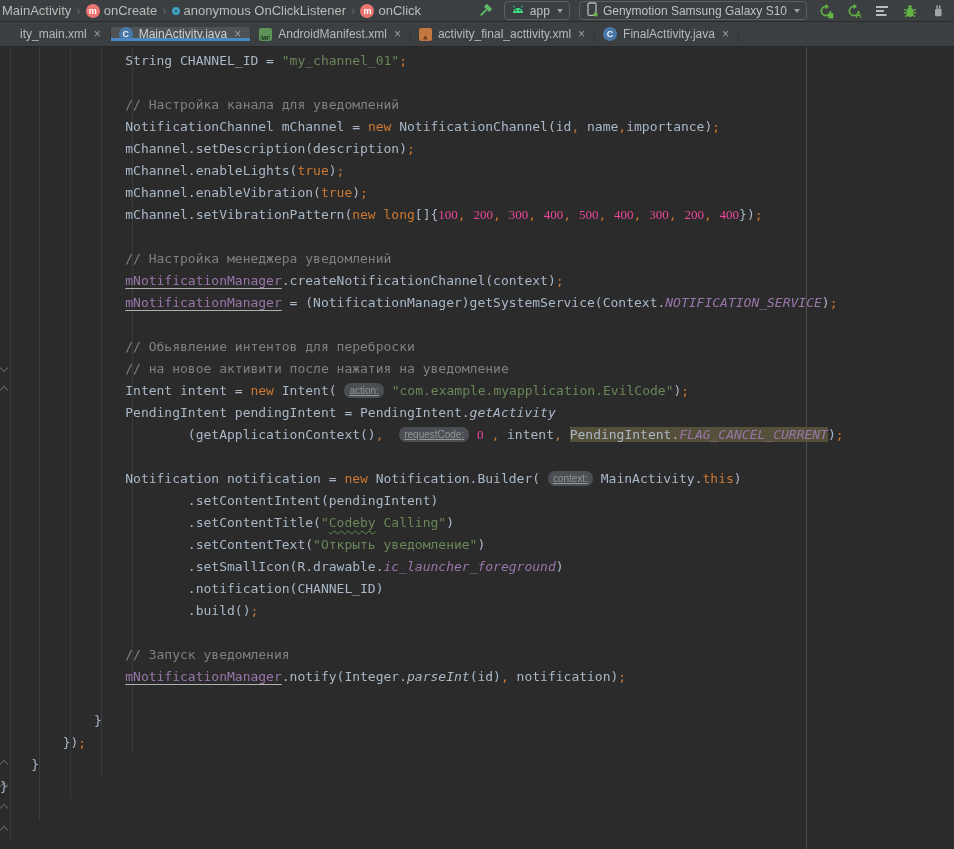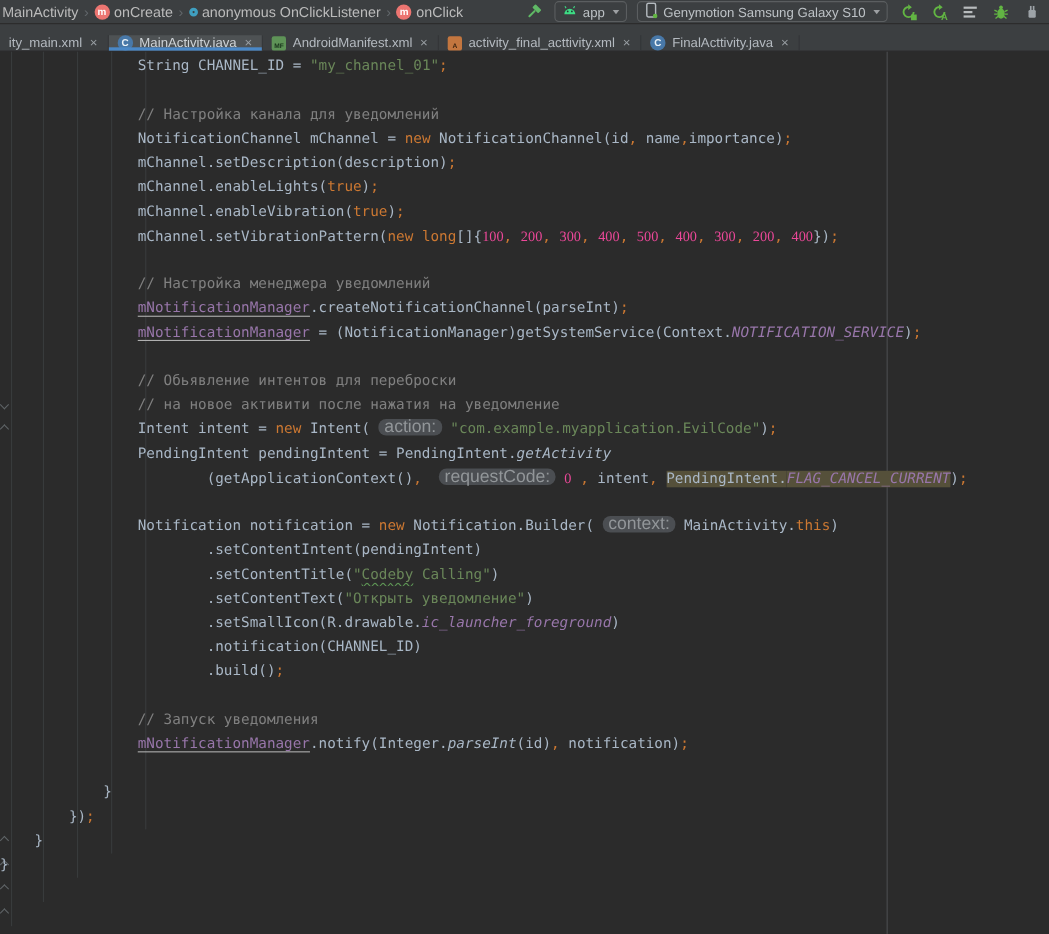--- a/index.html
+++ b/index.html
@@ -18,21 +18,21 @@
   .bc-ic.ring{background:transparent;border:3px solid #3f9fc0;width:8px;height:8px;}
   .tb-right{margin-left:auto;display:flex;align-items:center;gap:9px;}
   .tb-btn{width:20px;height:18px;display:inline-flex;align-items:center;justify-content:center;}
   .combo{height:19px;border:1px solid #5b5e60;border-radius:4px;display:flex;align-items:center;
          gap:5px;padding:0 6px;color:#bdc2c6;font-size:12px;white-space:nowrap;}
   .caret{width:0;height:0;border-left:3.5px solid transparent;border-right:3.5px solid transparent;
          border-top:4px solid #9da0a3;margin-left:2px;}
   .acts{display:flex;align-items:center;gap:8px;}
 
   
-  .tabs{height:25px;background:#3c3f41;display:flex;align-items:flex-end;border-bottom:1px solid #282828;}
+  .tabs{height:25px;background:#3c3f41;display:flex;align-items:center;border-bottom:1px solid #282828;padding-left:12px;}
   .tab{display:flex;align-items:center;gap:6px;padding:0 8px;font-size:12px;color:#b4bac0;
        border-right:1px solid #333638;position:relative;white-space:nowrap;cursor:default;}
   .tab.active{background:#4e5254;color:#ced3d7;}
   .tab.active::after{content:"";position:absolute;left:0;right:0;bottom:0;height:3px;background:#4a88c7;}
   .tab .x{color:#9aa0a5;font-size:12px;line-height:1;padding:0 1px;}
   .ticon{width:14px;height:14px;display:inline-flex;align-items:center;justify-content:center;
          font-weight:bold;border-radius:50%;flex:0 0 auto;}
   .tc-class{background:#4878a8;color:#eaf2f8;font-size:9px;}
   .ficon{width:13px;height:13px;border-radius:2px;display:inline-flex;align-items:flex-end;
          justify-content:center;font-size:6px;font-weight:bold;flex:0 0 auto;}
@@ -52,22 +52,22 @@
   .seg.punc{color:#cc7832;}
   .seg.str{color:#6a8759;}
   .seg.num{color:#ec4899;font-family:Liberation Serif, serif;}
   .seg.cmt{color:#808080;}
   .seg.const{color:#9876aa;font-style:italic;}
   .seg.field{color:#9876aa;text-decoration:underline;text-decoration-color:#b0b0b0;text-underline-offset:3px;}
   .seg.stat{color:#a9b7c6;font-style:italic;}
   .seg.typo{text-decoration:underline wavy #5d9554;text-decoration-thickness:1px;text-underline-offset:3px;}
   .seg.hlbg{background:#55503a;}
   .seg.hint{display:inline-block;background:#4b4e52;color:#929699;border-radius:7px;
-            font-family:"Liberation Sans",sans-serif;font-size:16px;line-height:15px;
-            padding:0 5px;vertical-align:1px;}
+            font-family:"Liberation Sans",sans-serif;font-size:10px;line-height:15px;
+            padding:0 5px;vertical-align:1px;text-decoration:underline;}
   .chev{position:absolute;left:1px;width:6px;height:6px;
         border-right:1.6px solid #5f6467;border-bottom:1.6px solid #5f6467;}
   .chev.down{transform:rotate(45deg);}
   .chev.up{transform:rotate(-135deg);}
 </style>
 </head>
 <body>
 
 <div class="toolbar">
   <div class="bc" id="breadcrumbs">
@@ -204,21 +204,21 @@
       <div class="line"><span>                </span><span class="seg p">String CHANNEL_ID = </span><span class="seg str">"my_channel_01"</span><span class="seg punc">;</span></div>
       <div class="line"><span></span></div>
       <div class="line"><span>                </span><span class="seg cmt">// Настройка канала для уведомлений</span></div>
       <div class="line"><span>                </span><span class="seg p">NotificationChannel mChannel = </span><span class="seg kw">new</span><span class="seg p"> NotificationChannel(id</span><span class="seg punc">,</span><span class="seg p"> name</span><span class="seg punc">,</span><span class="seg p">importance)</span><span class="seg punc">;</span></div>
       <div class="line"><span>                </span><span class="seg p">mChannel.setDescription(description)</span><span class="seg punc">;</span></div>
       <div class="line"><span>                </span><span class="seg p">mChannel.enableLights(</span><span class="seg kw">true</span><span class="seg p">)</span><span class="seg punc">;</span></div>
       <div class="line"><span>                </span><span class="seg p">mChannel.enableVibration(</span><span class="seg kw">true</span><span class="seg p">)</span><span class="seg punc">;</span></div>
       <div class="line"><span>                </span><span class="seg p">mChannel.setVibrationPattern(</span><span class="seg kw">new</span><span class="seg p"> </span><span class="seg kw">long</span><span class="seg p">[]{</span><span class="seg num">100</span><span class="seg punc">, </span><span class="seg num">200</span><span class="seg punc">, </span><span class="seg num">300</span><span class="seg punc">, </span><span class="seg num">400</span><span class="seg punc">, </span><span class="seg num">500</span><span class="seg punc">, </span><span class="seg num">400</span><span class="seg punc">, </span><span class="seg num">300</span><span class="seg punc">, </span><span class="seg num">200</span><span class="seg punc">, </span><span class="seg num">400</span><span class="seg p">})</span><span class="seg punc">;</span></div>
       <div class="line"><span></span></div>
       <div class="line"><span>                </span><span class="seg cmt">// Настройка менеджера уведомлений</span></div>
-      <div class="line"><span>                </span><span class="seg field">mNotificationManager</span><span class="seg p">.createNotificationChannel(parseInt)</span><span class="seg punc">;</span></div>
+      <div class="line"><span>                </span><span class="seg field">mNotificationManager</span><span class="seg p">.createNotificationChannel(context)</span><span class="seg punc">;</span></div>
       <div class="line"><span>                </span><span class="seg field">mNotificationManager</span><span class="seg p"> = (NotificationManager)getSystemService(Context.</span><span class="seg const">NOTIFICATION_SERVICE</span><span class="seg p">)</span><span class="seg punc">;</span></div>
       <div class="line"><span></span></div>
       <div class="line"><span>                </span><span class="seg cmt">// Обьявление интентов для переброски</span></div>
       <div class="line"><span>                </span><span class="seg cmt">// на новое активити после нажатия на уведомление</span></div>
       <div class="line"><span>                </span><span class="seg p">Intent intent = </span><span class="seg kw">new</span><span class="seg p"> Intent( </span><span class="seg hint">action:</span><span class="seg p"> </span><span class="seg str">"com.example.myapplication.EvilCode"</span><span class="seg p">)</span><span class="seg punc">;</span></div>
       <div class="line"><span>                </span><span class="seg p">PendingIntent pendingIntent = PendingIntent.</span><span class="seg stat">getActivity</span></div>
       <div class="line"><span>                        </span><span class="seg p">(getApplicationContext()</span><span class="seg punc">,</span><span class="seg p">  </span><span class="seg hint">requestCode:</span><span class="seg p"> </span><span class="seg num">0</span><span class="seg p"> </span><span class="seg punc">,</span><span class="seg p"> intent</span><span class="seg punc">,</span><span class="seg p"> </span><span class="seg p hlbg">PendingIntent.</span><span class="seg const hlbg">FLAG_CANCEL_CURRENT</span><span class="seg p">)</span><span class="seg punc">;</span></div>
       <div class="line"><span></span></div>
       <div class="line"><span>                </span><span class="seg p">Notification notification = </span><span class="seg kw">new</span><span class="seg p"> Notification.Builder( </span><span class="seg hint">context:</span><span class="seg p"> MainActivity.</span><span class="seg kw">this</span><span class="seg p">)</span></div>
       <div class="line"><span>                        </span><span class="seg p">.setContentIntent(pendingIntent)</span></div>

